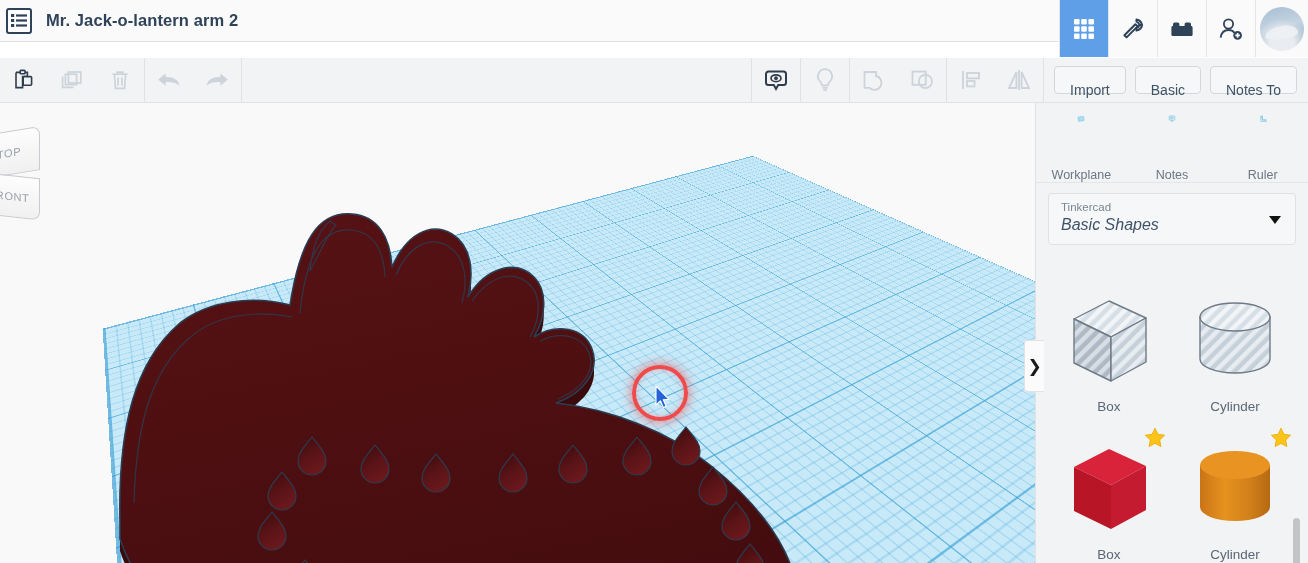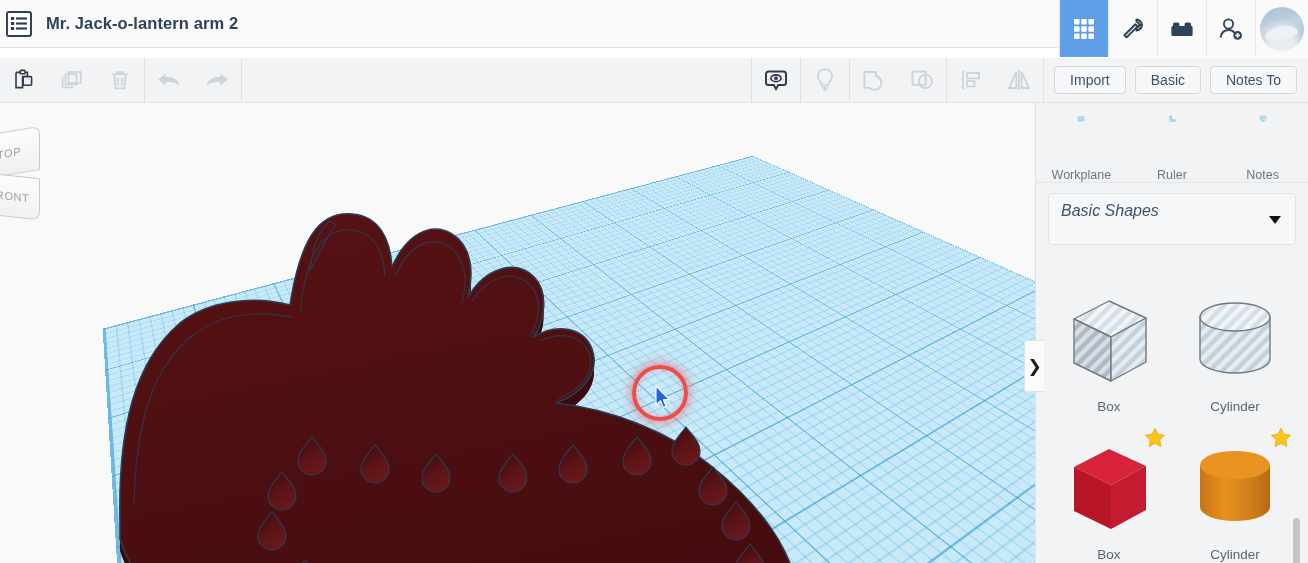--- a/index.html
+++ b/index.html
@@ -8,21 +8,21 @@
     width: 1308px; height: 563px;
     overflow: hidden;
     background: #fff;
     font-family: "Liberation Sans", sans-serif;
     -webkit-font-smoothing: antialiased;
   }
   #app { position: relative; width:1308px; height:563px; }
 
   
   .header {
-    position:absolute; left:0; top:0; width:1308px; height:48px;
+    position:absolute; left:0; top:0; width:1308px; height:42px;
     background:#fafafa; border-bottom:1px solid #e2e2e4;
     display:flex; align-items:center;
   }
   .hamburger {
     width:26px; height:26px; margin-left:6px;
     border:2px solid #2e4258; border-radius:3px;
     display:flex; align-items:center; justify-content:center;
     cursor:pointer; background:#fff;
   }
   .hamburger svg { display:block; }
@@ -65,21 +65,21 @@
     cursor:pointer;
   }
   .tb-sep { width:1px; background:#e0e1e3; margin:0; }
   .tb-spacer { flex:1 1 auto; }
   .tb-right {
     display:flex; align-items:center; gap:9px;
     padding-right:11px; padding-left:10px;
     border-left:1px solid #e0e1e3; background:#f2f3f4;
   }
   .tb-text-btn {
-    height:28px; padding:0 15px; border:1px solid #d4d6d9; border-radius:4px;
+    height:28px; padding:10px 15px; border:1px solid #d4d6d9; border-radius:4px;
     background:#f6f7f8; color:#3f5368; font-size:14px; line-height:26px;
     cursor:pointer; white-space:nowrap;
   }
 
   
   .canvas {
     position:absolute; left:0; top:103px; width:1035px; height:460px;
     background:#f9f9f9; overflow:hidden;
   }
   
@@ -456,40 +456,41 @@
           </g>
           <g stroke="#0f9ad0" stroke-width="1" opacity=".85" fill="none">
             <path d="M12.2 9.6 L15.2 31.5 M19 9 L21.6 30.5 M25.8 8 L28 29.6"></path>
             <path d="M6.2 16 L34.5 11.8 M7 22 L35.4 17.8 M7.8 27 L36 23"></path>
           </g>
         </svg>
         <div class="rp-tool-label">Workplane</div>
       </div>
       <div class="rp-tool">
         <svg width="42" height="40" viewBox="0 0 42 40">
+          <path fill="none" stroke="#0f9ad0" stroke-width="1.8" stroke-linejoin="round" d="M10 5 H32 A3 3 0 0 1 35 8 V23 A3 3 0 0 1 32 26 H24 L21 34 L19 26 H10 A3 3 0 0 1 7 23 V8 A3 3 0 0 1 10 5 Z"></path>
+          <g stroke="#0f9ad0" stroke-width="1.5" stroke-linecap="round">
+            <path d="M13.5 11 H28.5 M13.5 15.2 H28.5 M13.5 19.4 H24"></path>
+          </g>
+        </svg>
+        <div class="rp-tool-label">Notes</div>
+      </div>
+      <div class="rp-tool">
+        <svg width="42" height="40" viewBox="0 0 42 40">
           <g fill="none" stroke="#0f9ad0" stroke-width="1.8" stroke-linejoin="round">
             <path d="M10 5 L18 5 L18 24 L37 24 L37 32 L10 32 Z"></path>
             <path d="M18 9.5 L13.6 9.5 M18 14 L13.6 14 M18 18.5 L13.6 18.5"></path>
             <path d="M22.5 24 L22.5 28 M27 24 L27 28 M31.5 24 L31.5 28"></path>
           </g>
         </svg>
         <div class="rp-tool-label">Ruler</div>
       </div>
-      <div class="rp-tool">
-        <svg width="42" height="40" viewBox="0 0 42 40">
-          <path fill="none" stroke="#0f9ad0" stroke-width="1.8" stroke-linejoin="round" d="M10 5 H32 A3 3 0 0 1 35 8 V23 A3 3 0 0 1 32 26 H24 L21 34 L19 26 H10 A3 3 0 0 1 7 23 V8 A3 3 0 0 1 10 5 Z"></path>
-          <g stroke="#0f9ad0" stroke-width="1.5" stroke-linecap="round">
-            <path d="M13.5 11 H28.5 M13.5 15.2 H28.5 M13.5 19.4 H24"></path>
-          </g>
-        </svg>
-        <div class="rp-tool-label">Notes</div>
-      </div>
     </div>
 
     <div class="rp-select">
+      <div class="rp-select-small">Tinkercad</div>
       <div class="rp-select-value">Basic Shapes</div>
       <div class="rp-caret"></div>
     </div>
 
     <div class="rp-grid">
 
       <div class="shape-row">
         <div class="shape-cell">
           <div class="shape-art">
             <svg width="110" height="108" viewBox="0 0 110 108">

